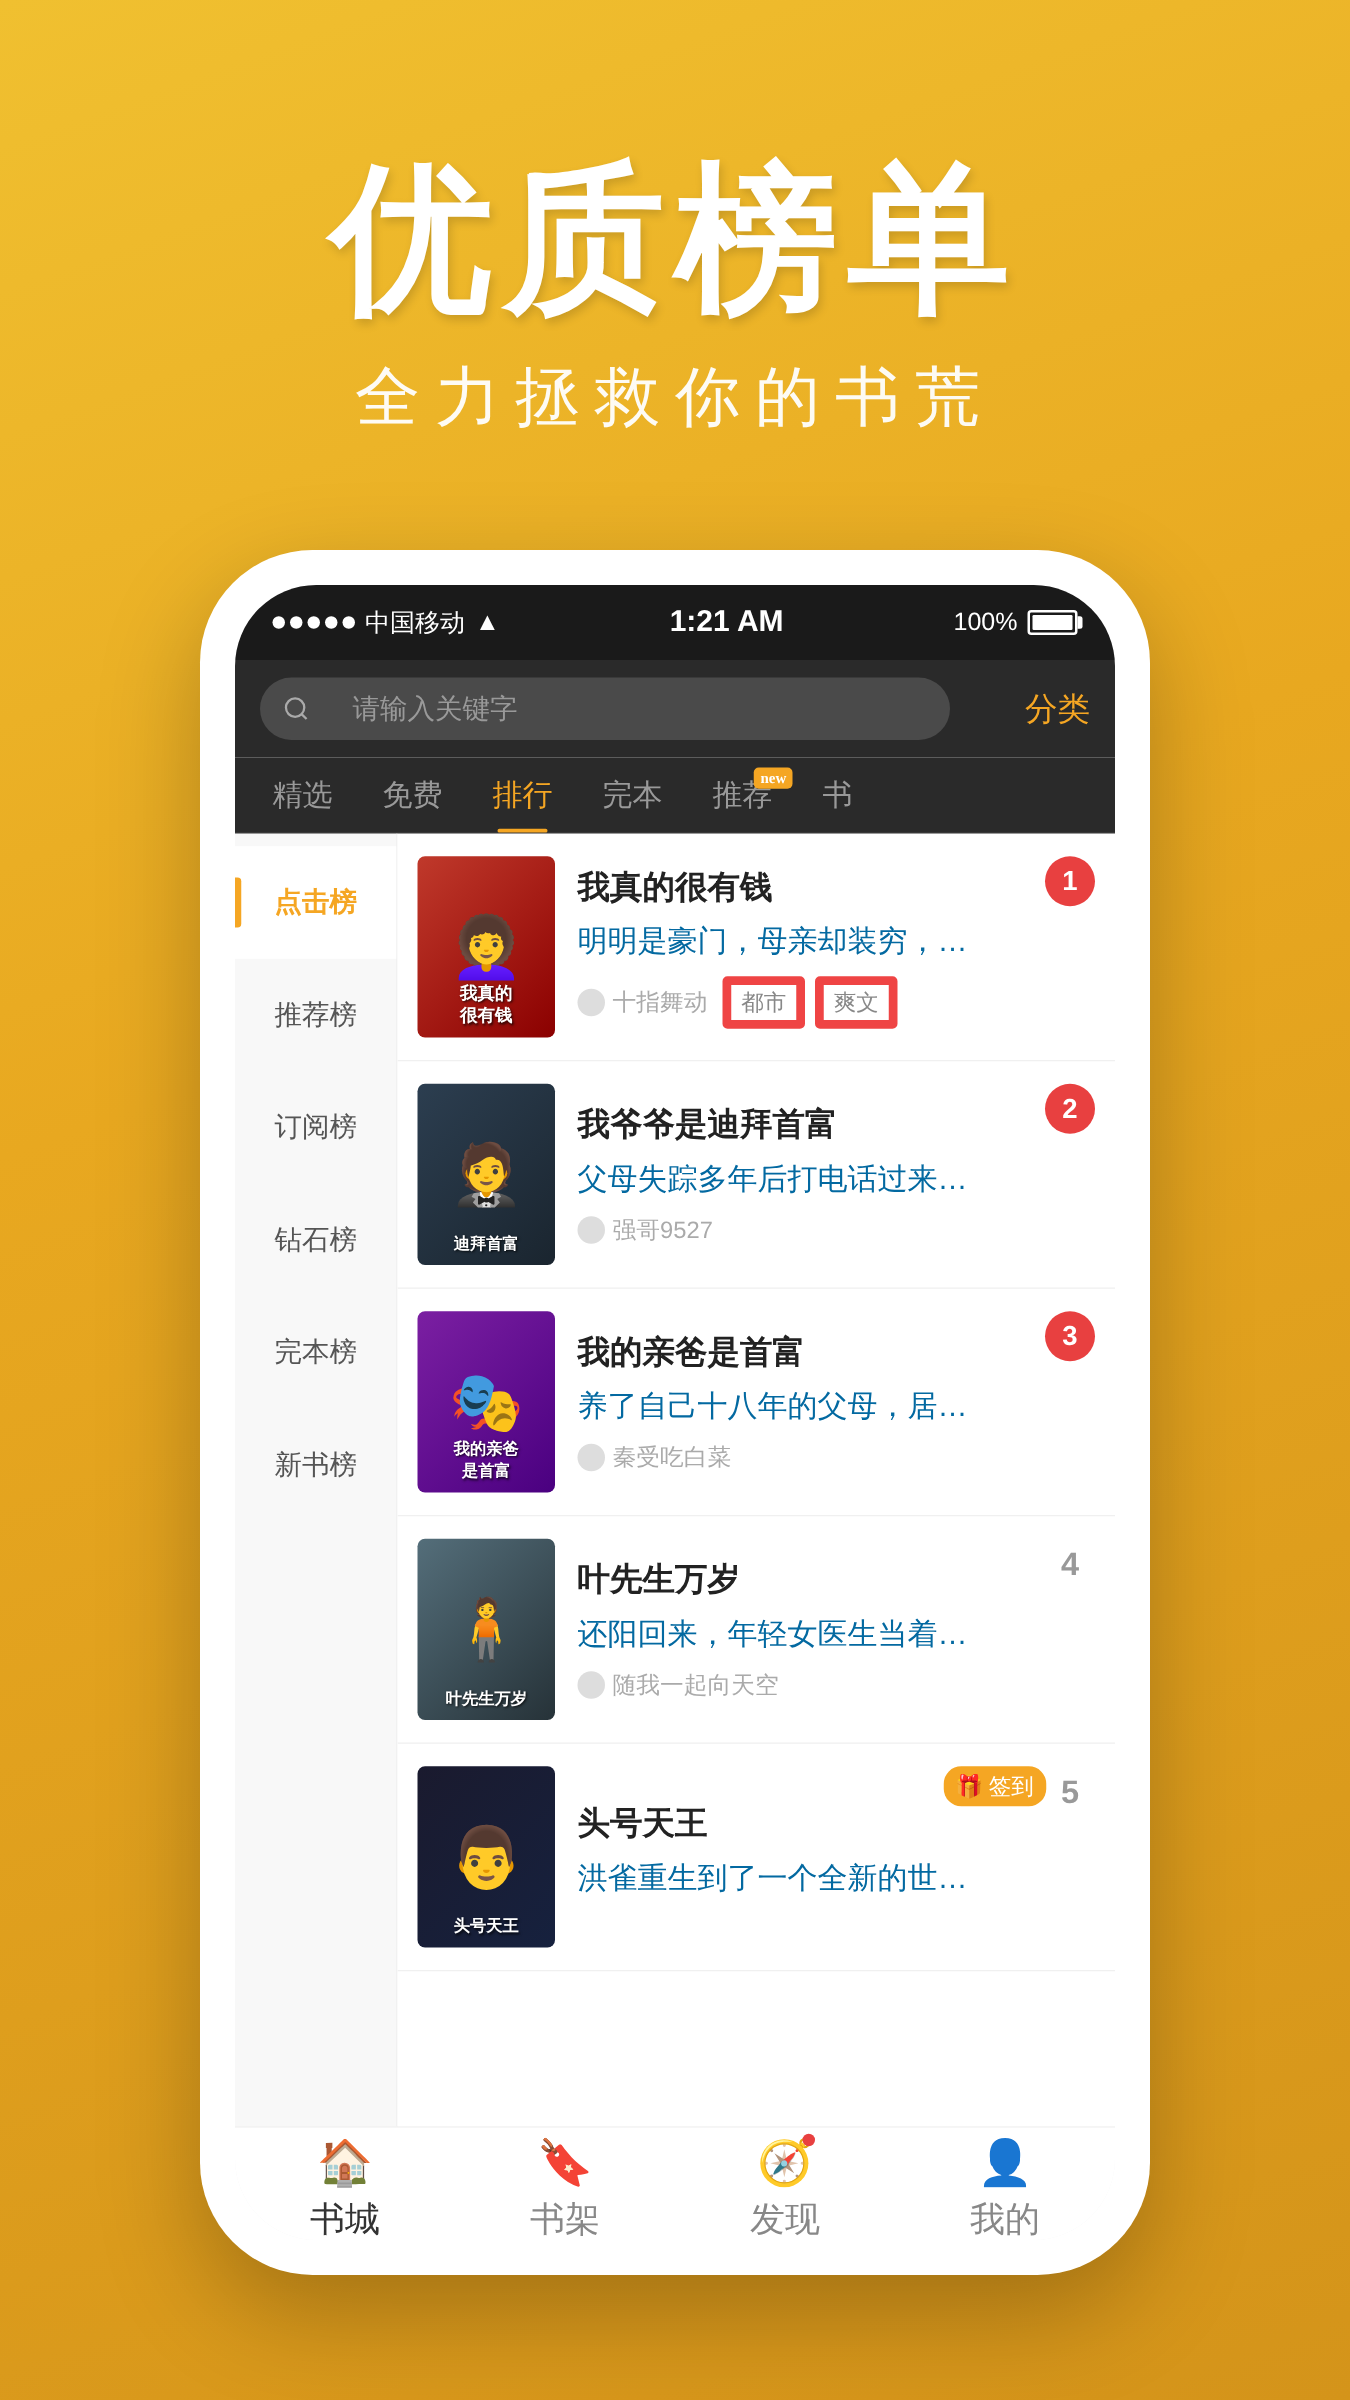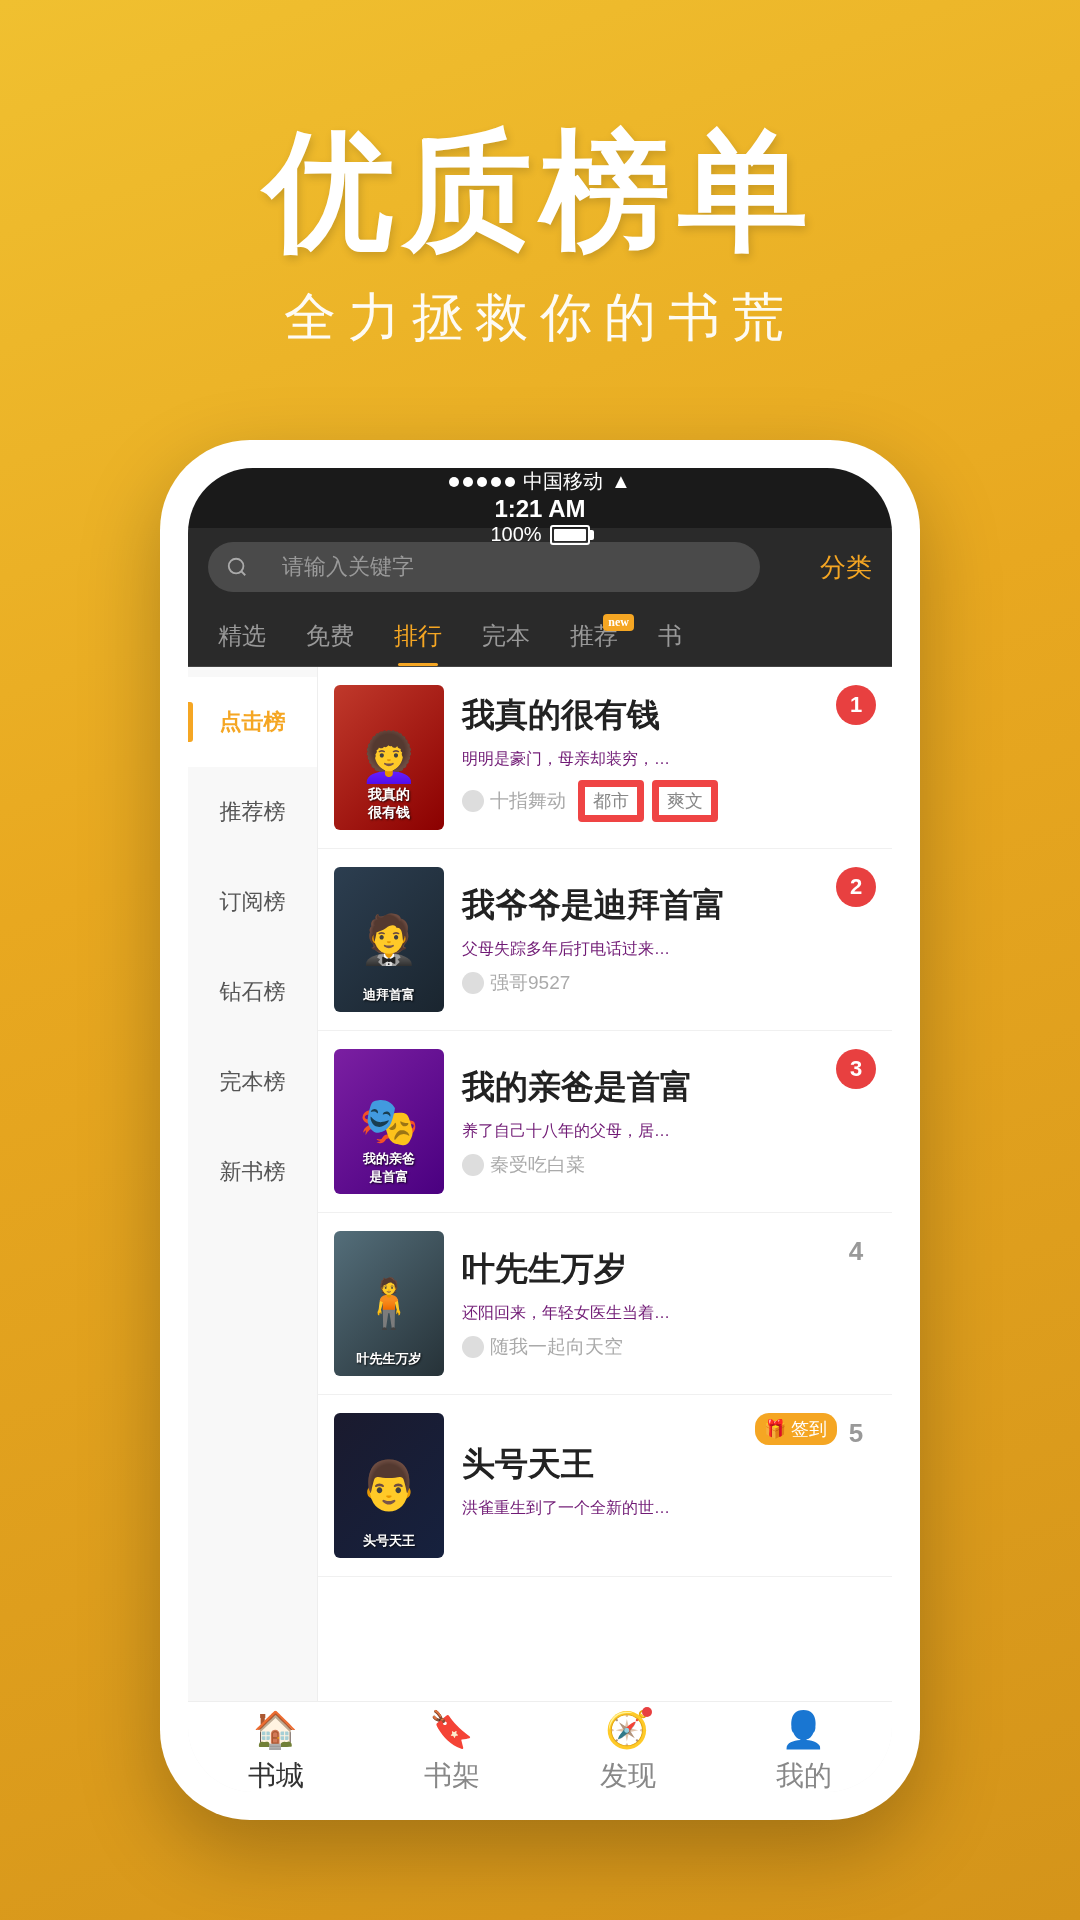--- a/index.html
+++ b/index.html
@@ -89,21 +89,20 @@
     
     .status-bar {
       background: #1a1a1a;
       height: 60px;
       display: flex;
       align-items: center;
       justify-content: space-between;
       padding: 0 30px;
       font-size: 22px;
       color: white;
-      flex-direction: column;
     }
     .status-left {
       display: flex;
       align-items: center;
       gap: 8px;
     }
     .signal-dots {
       display: flex;
       gap: 4px;
     }
@@ -295,28 +294,28 @@
       margin-right: 18px;
       flex-shrink: 0;
       overflow: hidden;
       position: relative;
     }
     .book-info {
       flex: 1;
       padding-right: 10px;
     }
     .book-title {
-      font-size: 33px;
+      font-size: 26px;
       font-weight: 600;
       color: #222;
       margin-bottom: 10px;
     }
     .book-desc {
-      font-size: 16px;
-      color: #701a75;
+      font-size: 24px;
+      color: #0369a1;
       margin-bottom: 10px;
       line-height: 1.4;
     }
     .book-meta {
       display: flex;
       align-items: center;
       gap: 12px;
     }
     .book-author {
       font-size: 19px;

